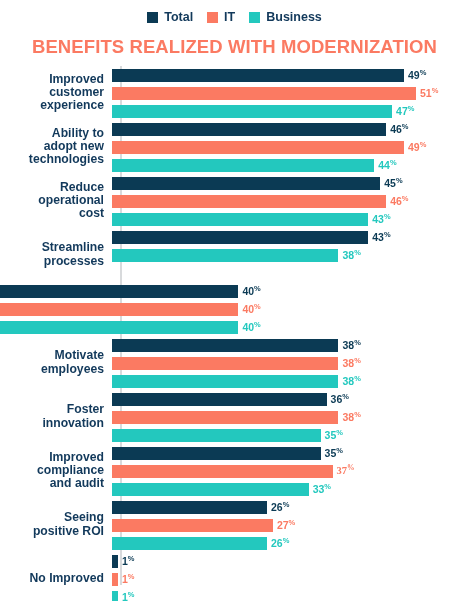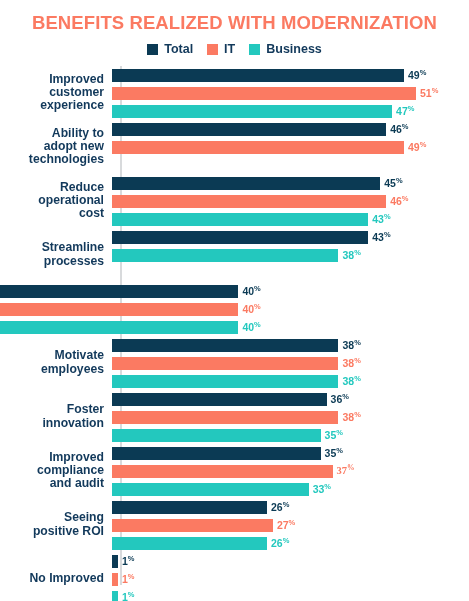--- a/index.html
+++ b/index.html
@@ -112,38 +112,38 @@
   .bar-value sup {
     font-size: 7.5px;
     vertical-align: super;
     line-height: 0;
   }
 </style>
 </head>
 <body>
 
 <div id="chart-root">
-
-  <div id="chart-title">BENEFITS REALIZED WITH MODERNIZATION</div>
 
   <div id="legend">
       <div class="legend-entry">
         <span class="legend-swatch" style="background: rgb(11, 58, 84);"></span>
         <span class="legend-label">Total</span>
       </div>
       <div class="legend-entry">
         <span class="legend-swatch" style="background: rgb(251, 122, 98);"></span>
         <span class="legend-label">IT</span>
       </div>
       <div class="legend-entry">
         <span class="legend-swatch" style="background: rgb(35, 200, 190);"></span>
         <span class="legend-label">Business</span>
       </div>
     </div>
 
+  <div id="chart-title">BENEFITS REALIZED WITH MODERNIZATION</div>
+
   <div id="plot">
     <div id="axis-line"></div>
     <div id="groups">
         <div class="group">
           <div class="group-label">Improved
 customer
 experience</div>
           <div class="bars">
             <div class="bar-row">
               <span class="bar" style="background: rgb(11, 58, 84); width: 292.04px;"></span>
@@ -165,20 +165,24 @@
 technologies</div>
           <div class="bars">
             <div class="bar-row">
               <span class="bar" style="background: rgb(11, 58, 84); width: 274.16px;"></span>
               <span class="bar-value" style="color: rgb(11, 58, 84);">46<sup>%</sup></span>
             </div>
             <div class="bar-row">
               <span class="bar" style="background: rgb(251, 122, 98); width: 292.04px;"></span>
               <span class="bar-value" style="color: rgb(251, 122, 98);">49<sup>%</sup></span>
             </div>
+            <div class="bar-row">
+              <span class="bar" style="background: rgb(35, 200, 190); width: 262.24px;"></span>
+              <span class="bar-value" style="color: rgb(35, 200, 190);">44<sup>%</sup></span>
+            </div>
           </div>
         </div>
         <div class="group">
           <div class="group-label">Reduce
 operational
 cost</div>
           <div class="bars">
             <div class="bar-row">
               <span class="bar" style="background: rgb(11, 58, 84); width: 268.2px;"></span>
               <span class="bar-value" style="color: rgb(11, 58, 84);">45<sup>%</sup></span>

